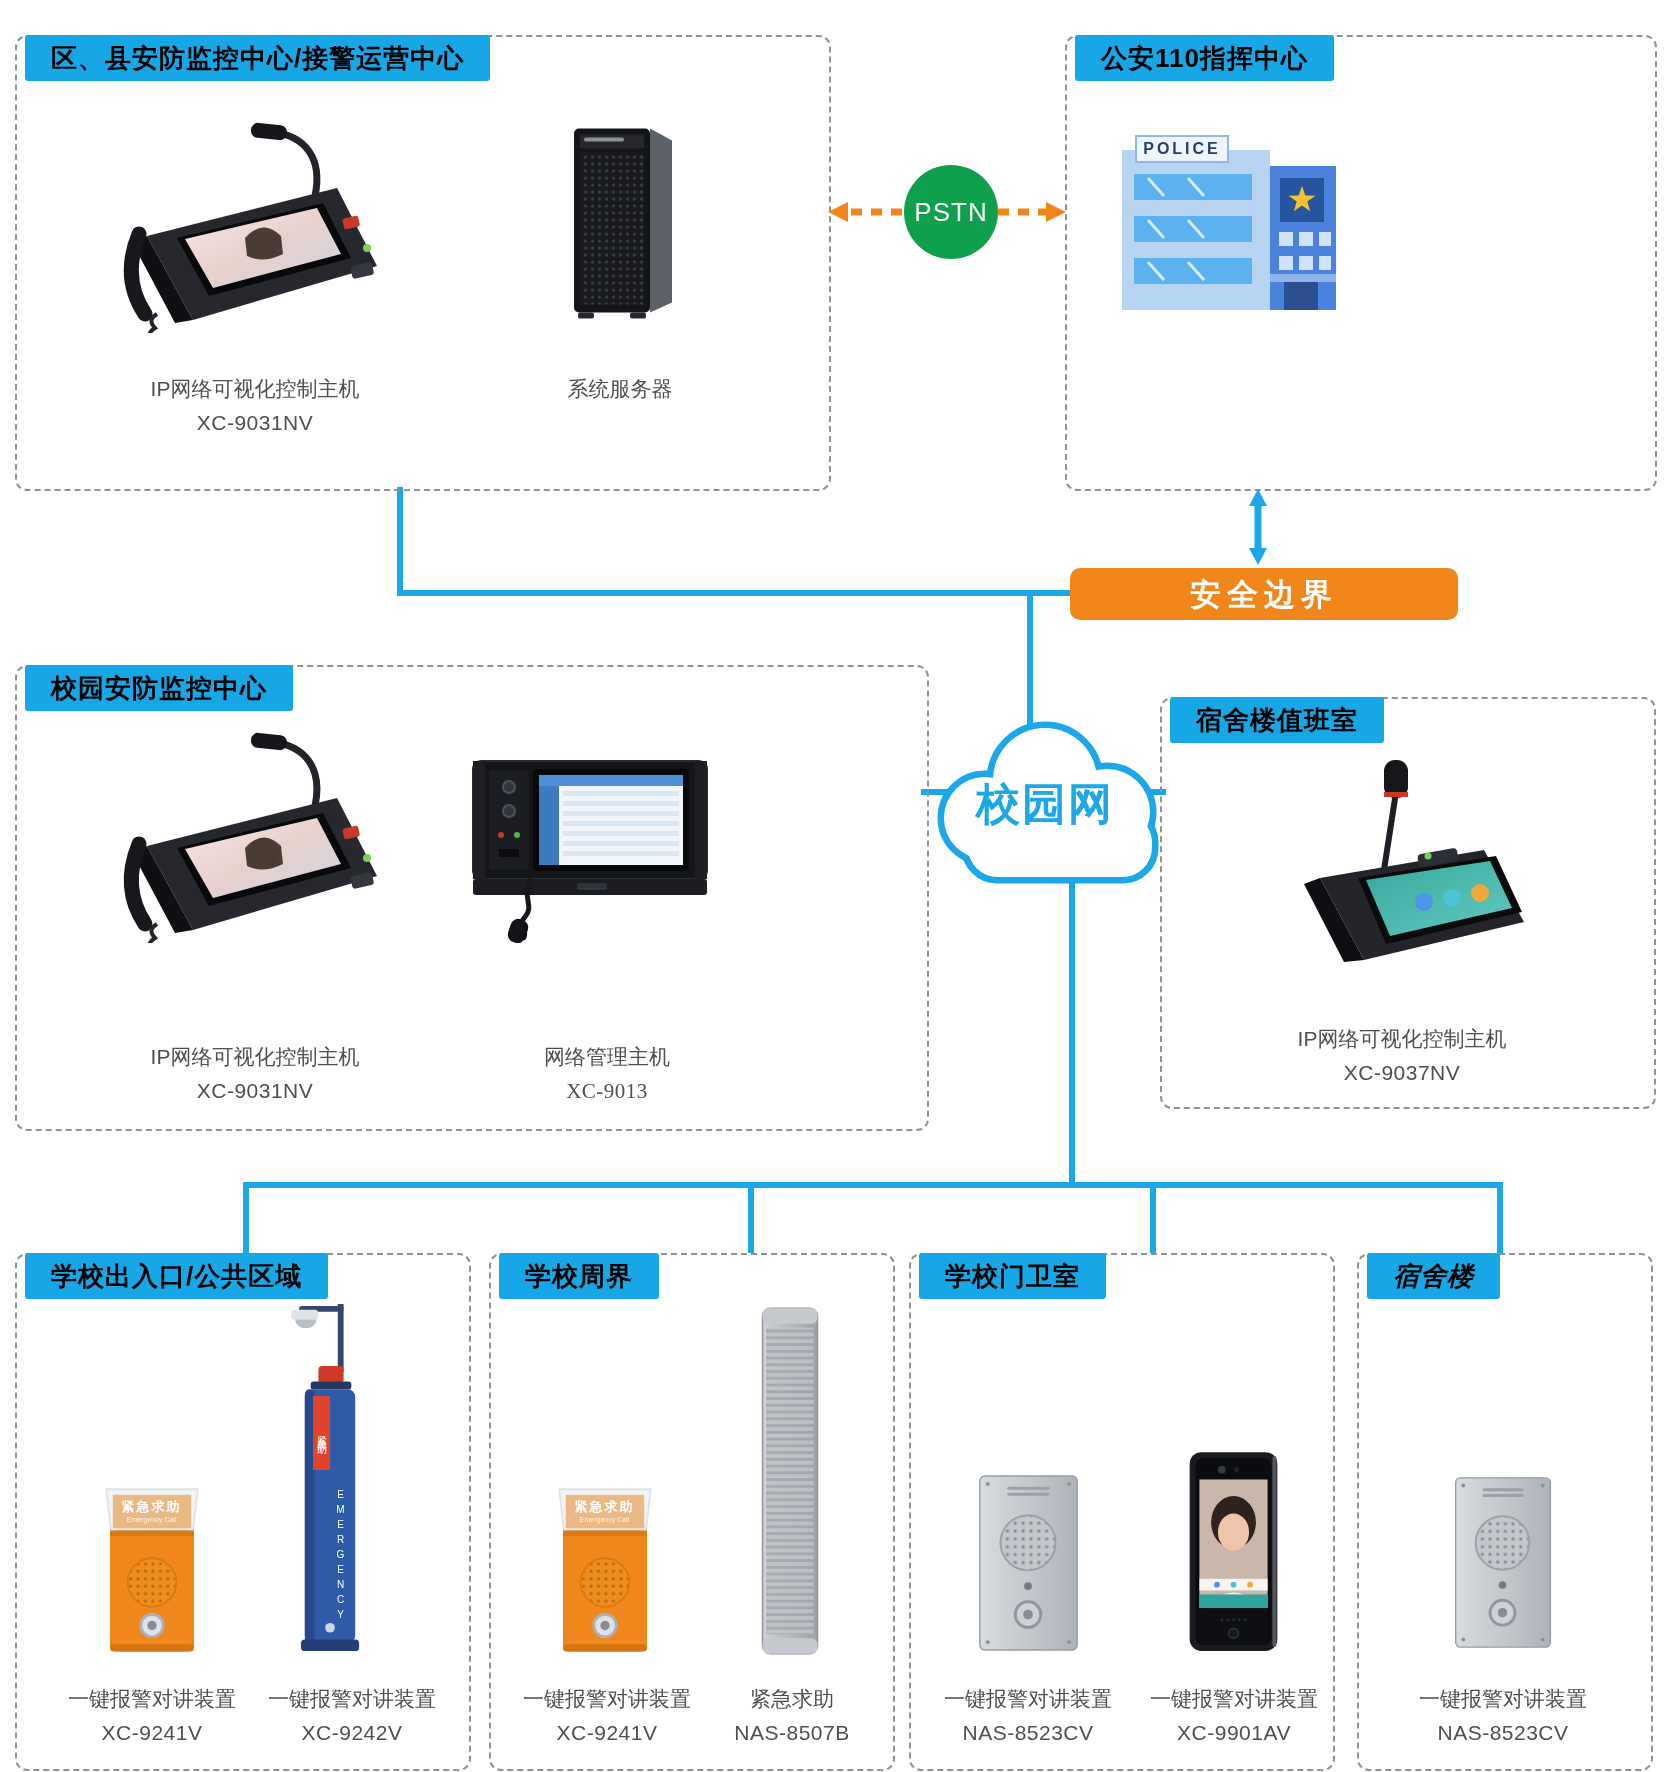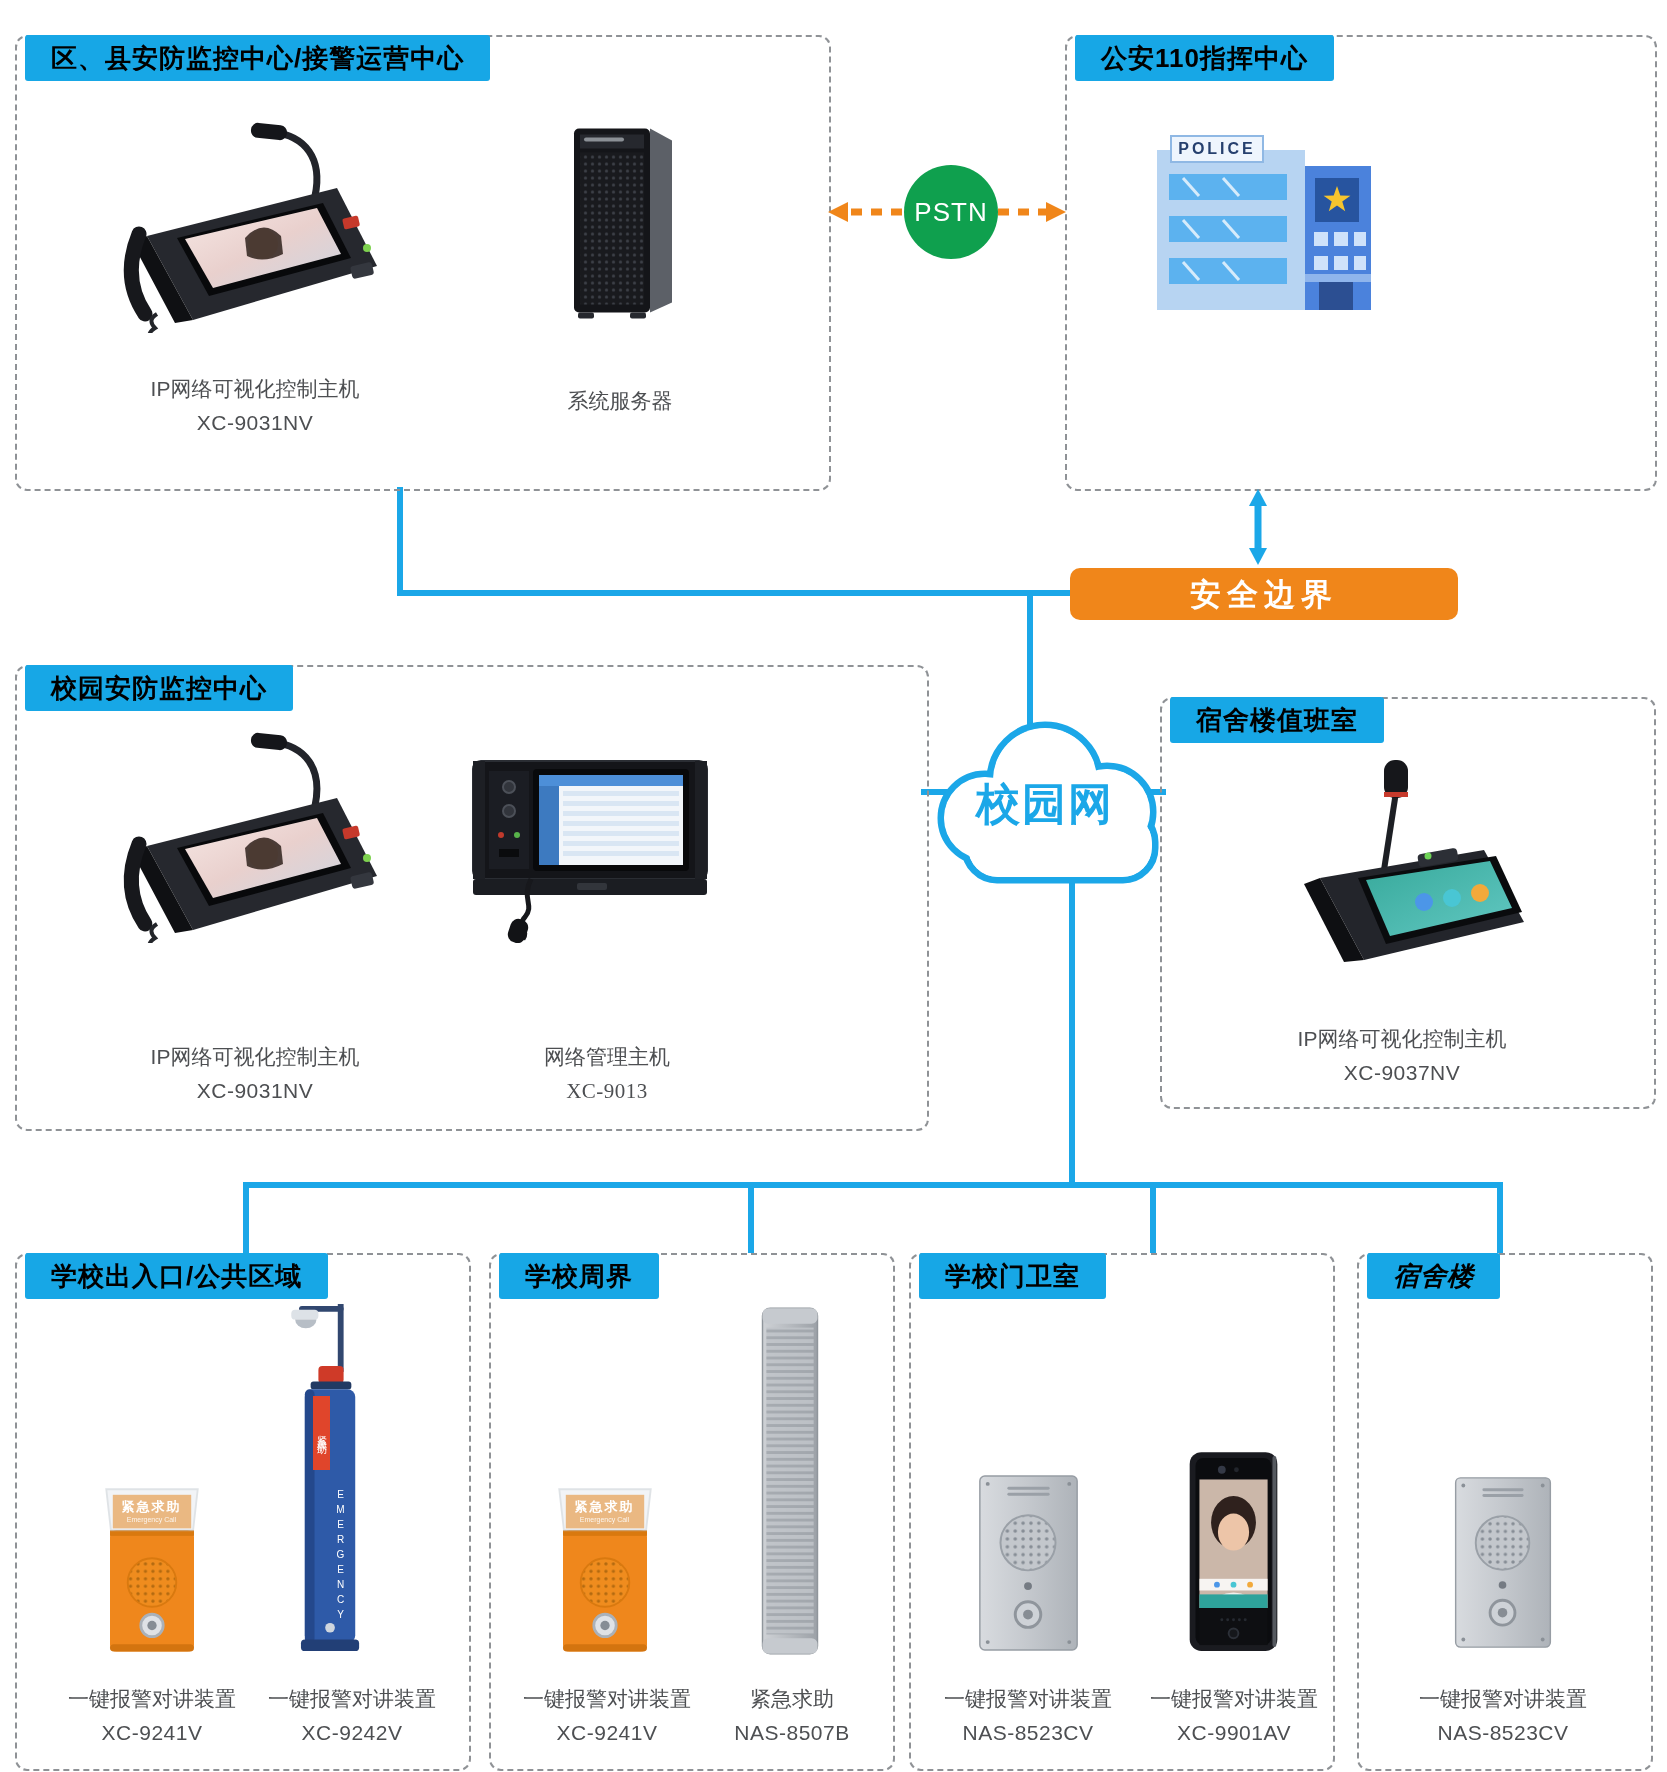--- a/index.html
+++ b/index.html
@@ -179,25 +179,25 @@
     <svg viewBox="0 0 160 205">
       <polygon points="110,10 132,22 132,184 110,194" fill="#5c6067"></polygon>
       <rect x="34" y="10" width="76" height="184" rx="5" fill="#141519"></rect>
       <rect x="40" y="16" width="64" height="14" fill="#26282e"></rect>
       <rect x="44" y="19" width="40" height="4" rx="2" fill="#8b9096"></rect>
       <rect x="40" y="34" width="64" height="152" fill="url(#mesh)"></rect>
       <rect x="38" y="194" width="16" height="6" rx="2" fill="#26282e"></rect>
       <rect x="90" y="194" width="16" height="6" rx="2" fill="#26282e"></rect>
     </svg>
   </div>
-  <div class="caption" style="left:540px;top:372px;width:160px;margin-top:12px;">
+  <div class="caption" style="left:540px;top:372px;width:160px;">
     <div>系统服务器</div>
   </div>
 
-  <div class="dev" style="left:1149px;top:122px;width:230px;height:195px;">
+  <div class="dev" style="left:1114px;top:122px;width:230px;height:195px;">
     <svg viewBox="0 0 230 195">
       <rect x="8" y="28" width="148" height="160" fill="#b7d4f2"></rect>
       <g fill="#5cb2ef">
         <rect x="20" y="52" width="118" height="26"></rect>
         <rect x="20" y="94" width="118" height="26"></rect>
         <rect x="20" y="136" width="118" height="26"></rect>
       </g>
       <g stroke="#ffffff" stroke-width="3" opacity="0.75">
         <line x1="34" y1="56" x2="50" y2="74"></line>
           <line x1="74" y1="56" x2="90" y2="74"></line>

